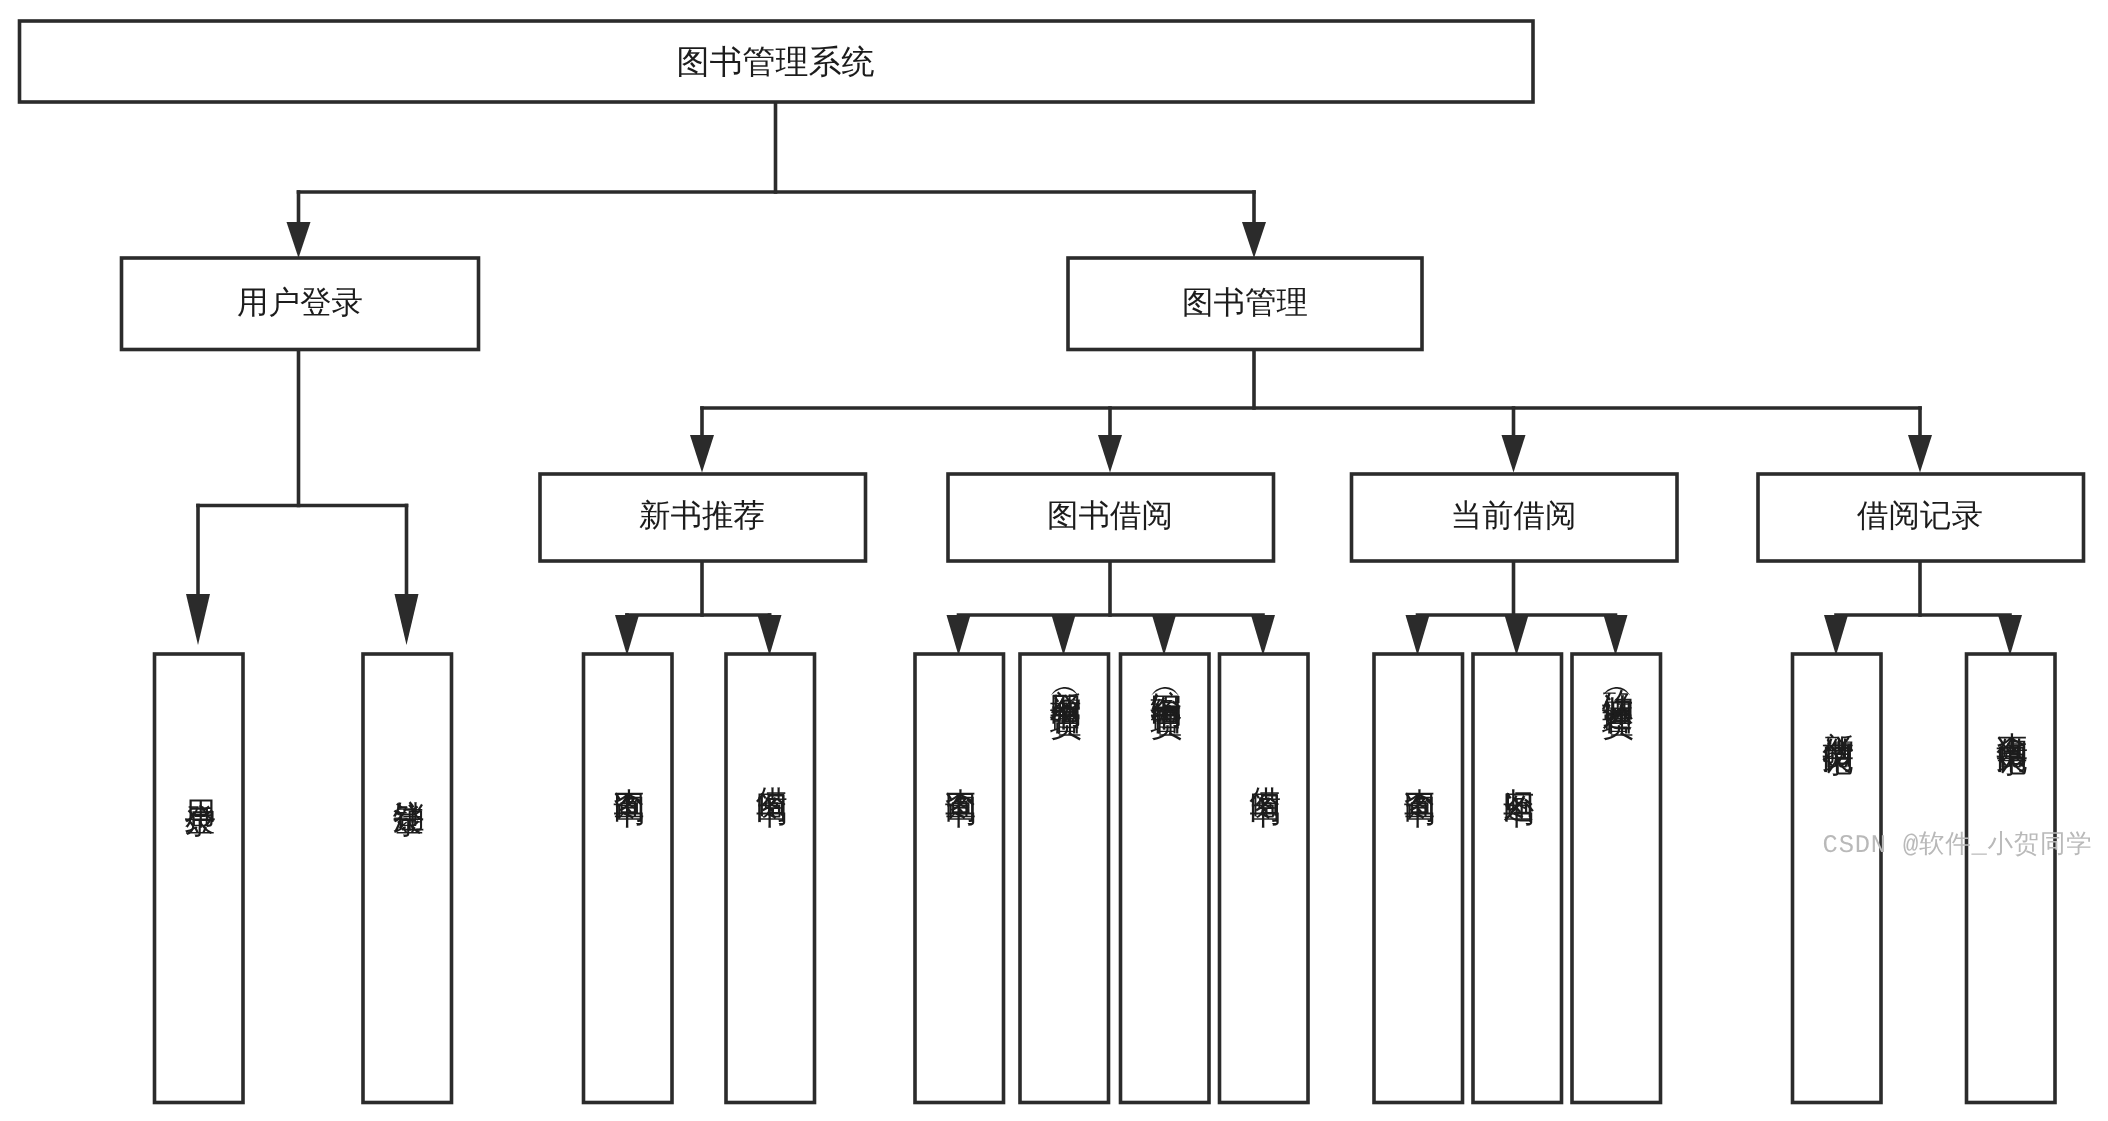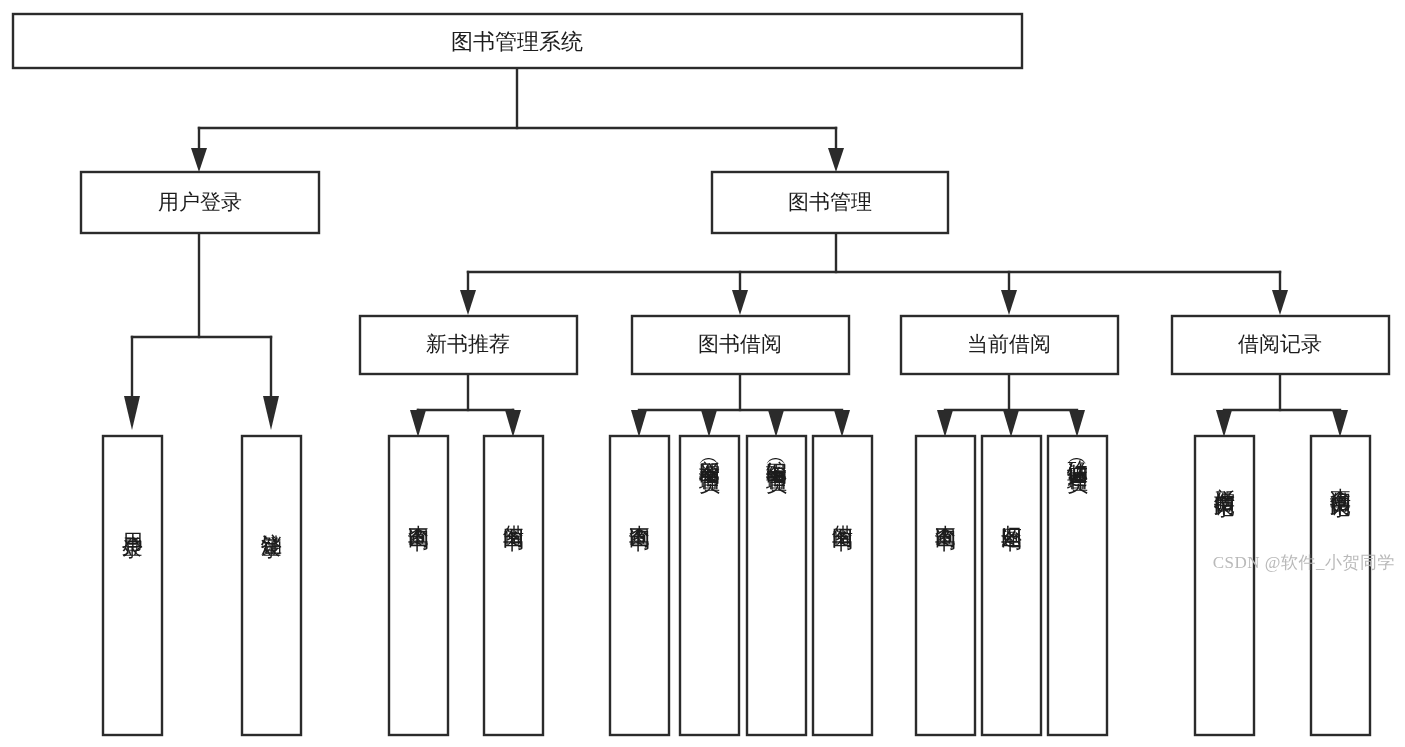--- a/index.html
+++ b/index.html
@@ -69,21 +69,21 @@
     font-size: 21px;
     line-height: 1.05;
     color: #1c1c1c;
     letter-spacing: 2px;
     white-space: nowrap;
   }
   .watermark {
     position: absolute;
     right: 10px;
     bottom: 6px;
-    font-family: Liberation Serif, serif;
+    font-family: Liberation Mono, monospace;
     font-size: 17px;
     color: #b9b9b9;
     letter-spacing: 0.5px;
     white-space: nowrap;
     pointer-events: none;
   }
 </style>
 </head>
 <body>
 

